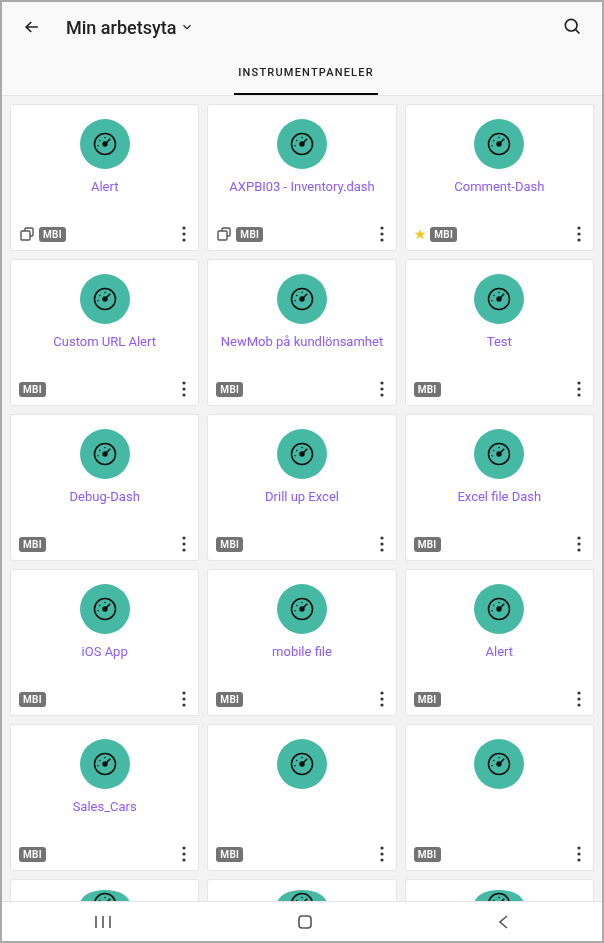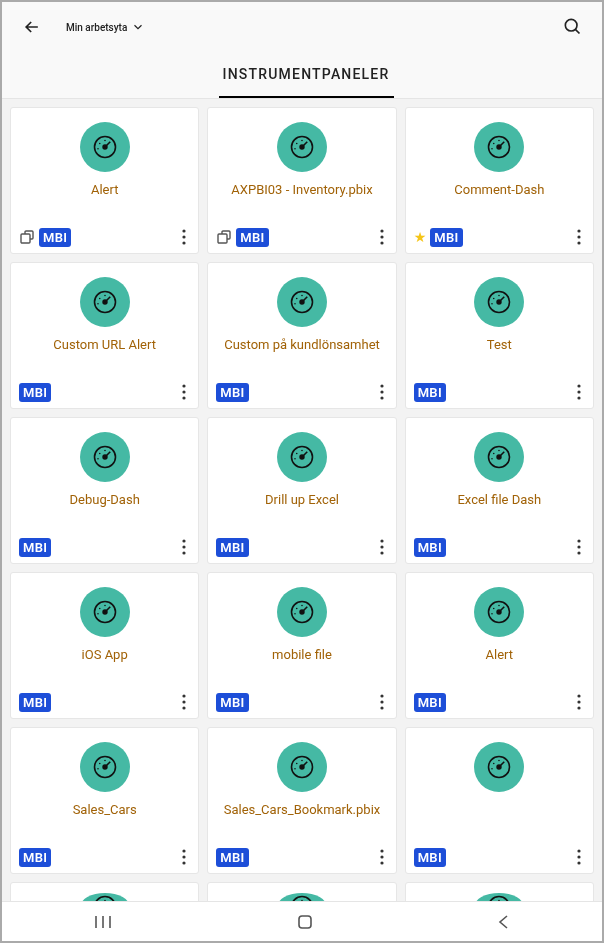--- a/index.html
+++ b/index.html
@@ -36,21 +36,21 @@
       display: flex;
       align-items: center;
       justify-content: center;
     }
     .back-btn svg {
       width: 20px;
       height: 20px;
     }
     .workspace-title {
       margin-left: 20px;
-      font-size: 10px;
+      font-size: 18px;
       font-weight: 500;
       color: #222;
       display: flex;
       align-items: center;
       cursor: pointer;
     }
     .workspace-title svg {
       width: 14px;
       height: 14px;
       margin-left: 4px;
@@ -68,21 +68,21 @@
     }
     .tabs {
       display: flex;
       justify-content: center;
       gap: 24px;
       border-bottom: 1px solid #e5e5e5;
       padding: 0 16px;
     }
     .tab {
       padding: 14px 4px;
-      font-size: 14px;
+      font-size: 11px;
       letter-spacing: 1.2px;
       color: #888;
       cursor: pointer;
       border-bottom: 2px solid transparent;
       text-transform: uppercase;
       margin-left: 8px;
     }
     .tab.active {
       color: #222;
       border-bottom: 2px solid #000;
@@ -119,21 +119,21 @@
       align-items: center;
       justify-content: center;
       margin-top: 4px;
     }
     .card-icon svg {
       width: 28px;
       height: 28px;
     }
     .card-title {
       font-size: 13px;
-      color: #a16207;
+      color: #8b5cf6;
       text-align: center;
       margin-top: 10px;
       padding: 0 4px;
       line-height: 1.25;
       word-break: break-word;
     }
     .card-footer {
       position: absolute;
       bottom: 6px;
       left: 8px;
@@ -152,23 +152,23 @@
       width: 16px;
       height: 16px;
       display: block;
     }
     .star-badge {
       color: #f5c518;
       font-size: 14px;
       line-height: 1;
     }
     .mbi-badge {
-      background: #1d4ed8;
+      background: #737373;
       color: #fff;
-      font-size: 13px;
+      font-size: 10px;
       padding: 2px 4px;
       border-radius: 3px;
       font-weight: 600;
       letter-spacing: 0.3px;
     }
     .more-btn {
       background: none;
       border: none;
       cursor: pointer;
       padding: 2px 6px;
@@ -278,21 +278,21 @@
           <div class="card-icon">
 <svg viewBox="0 0 32 32" fill="none" stroke="#111" stroke-width="1.8">
   <circle cx="16" cy="16" r="12"></circle>
   <circle cx="16" cy="16" r="2.2" fill="#111"></circle>
   <line x1="16" y1="16" x2="22" y2="10"></line>
   <circle cx="8" cy="18" r="0.9" fill="#111" stroke="none"></circle>
   <circle cx="10" cy="12" r="0.9" fill="#111" stroke="none"></circle>
   <circle cx="16" cy="8.5" r="0.9" fill="#111" stroke="none"></circle>
 </svg>
           </div>
-          <div class="card-title">AXPBI03 - Inventory.pbix</div>
+          <div class="card-title">AXPBI03 - Inventory.dash</div>
           <div class="card-footer">
             <div class="badges">
               <span class="share-badge">
 <svg viewBox="0 0 16 16" fill="none" stroke="#555" stroke-width="1.4">
   <rect x="2" y="5" width="9" height="9" rx="1"></rect>
   <path d="M6 5V3a1 1 0 011-1h6a1 1 0 011 1v6a1 1 0 01-1 1h-2"></path>
 </svg>
               </span>
               <span class="mbi-badge">MBI</span>
             </div>
@@ -360,21 +360,21 @@
           <div class="card-icon">
 <svg viewBox="0 0 32 32" fill="none" stroke="#111" stroke-width="1.8">
   <circle cx="16" cy="16" r="12"></circle>
   <circle cx="16" cy="16" r="2.2" fill="#111"></circle>
   <line x1="16" y1="16" x2="22" y2="10"></line>
   <circle cx="8" cy="18" r="0.9" fill="#111" stroke="none"></circle>
   <circle cx="10" cy="12" r="0.9" fill="#111" stroke="none"></circle>
   <circle cx="16" cy="8.5" r="0.9" fill="#111" stroke="none"></circle>
 </svg>
           </div>
-          <div class="card-title">Custom på kundlönsamhet</div>
+          <div class="card-title">NewMob på kundlönsamhet</div>
           <div class="card-footer">
             <div class="badges">
               <span class="mbi-badge">MBI</span>
             </div>
             <button class="more-btn">
 <svg viewBox="0 0 4 16" fill="#333">
   <circle cx="2" cy="2" r="1.6"></circle>
   <circle cx="2" cy="8" r="1.6"></circle>
   <circle cx="2" cy="14" r="1.6"></circle>
 </svg>
@@ -585,21 +585,20 @@
           <div class="card-icon">
 <svg viewBox="0 0 32 32" fill="none" stroke="#111" stroke-width="1.8">
   <circle cx="16" cy="16" r="12"></circle>
   <circle cx="16" cy="16" r="2.2" fill="#111"></circle>
   <line x1="16" y1="16" x2="22" y2="10"></line>
   <circle cx="8" cy="18" r="0.9" fill="#111" stroke="none"></circle>
   <circle cx="10" cy="12" r="0.9" fill="#111" stroke="none"></circle>
   <circle cx="16" cy="8.5" r="0.9" fill="#111" stroke="none"></circle>
 </svg>
           </div>
-          <div class="card-title">Sales_Cars_Bookmark.pbix</div>
           <div class="card-footer">
             <div class="badges">
               <span class="mbi-badge">MBI</span>
             </div>
             <button class="more-btn">
 <svg viewBox="0 0 4 16" fill="#333">
   <circle cx="2" cy="2" r="1.6"></circle>
   <circle cx="2" cy="8" r="1.6"></circle>
   <circle cx="2" cy="14" r="1.6"></circle>
 </svg>

